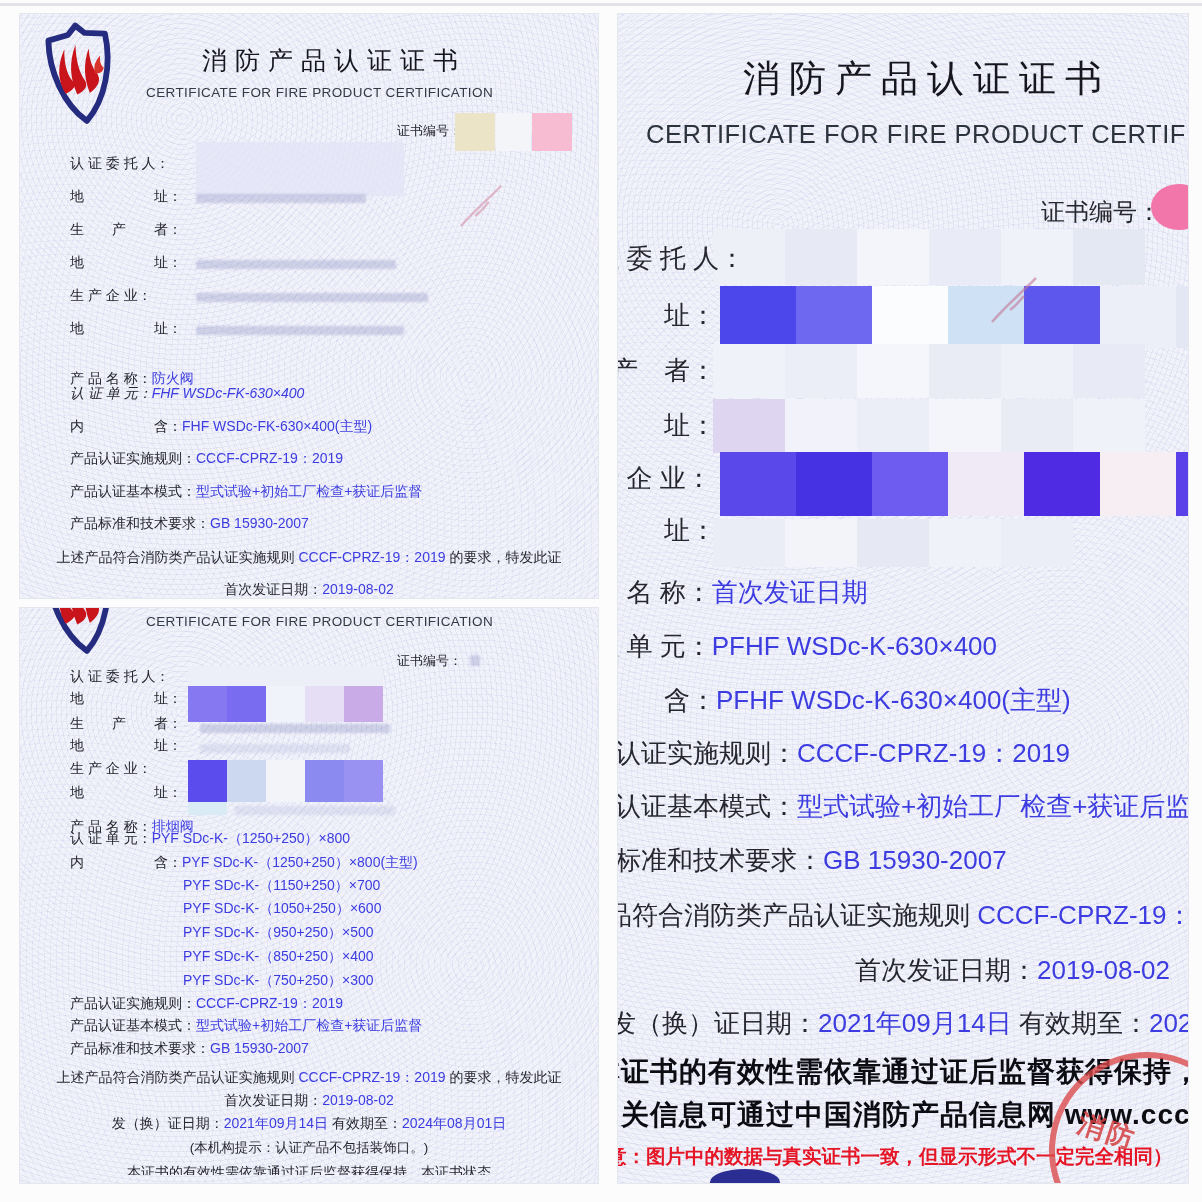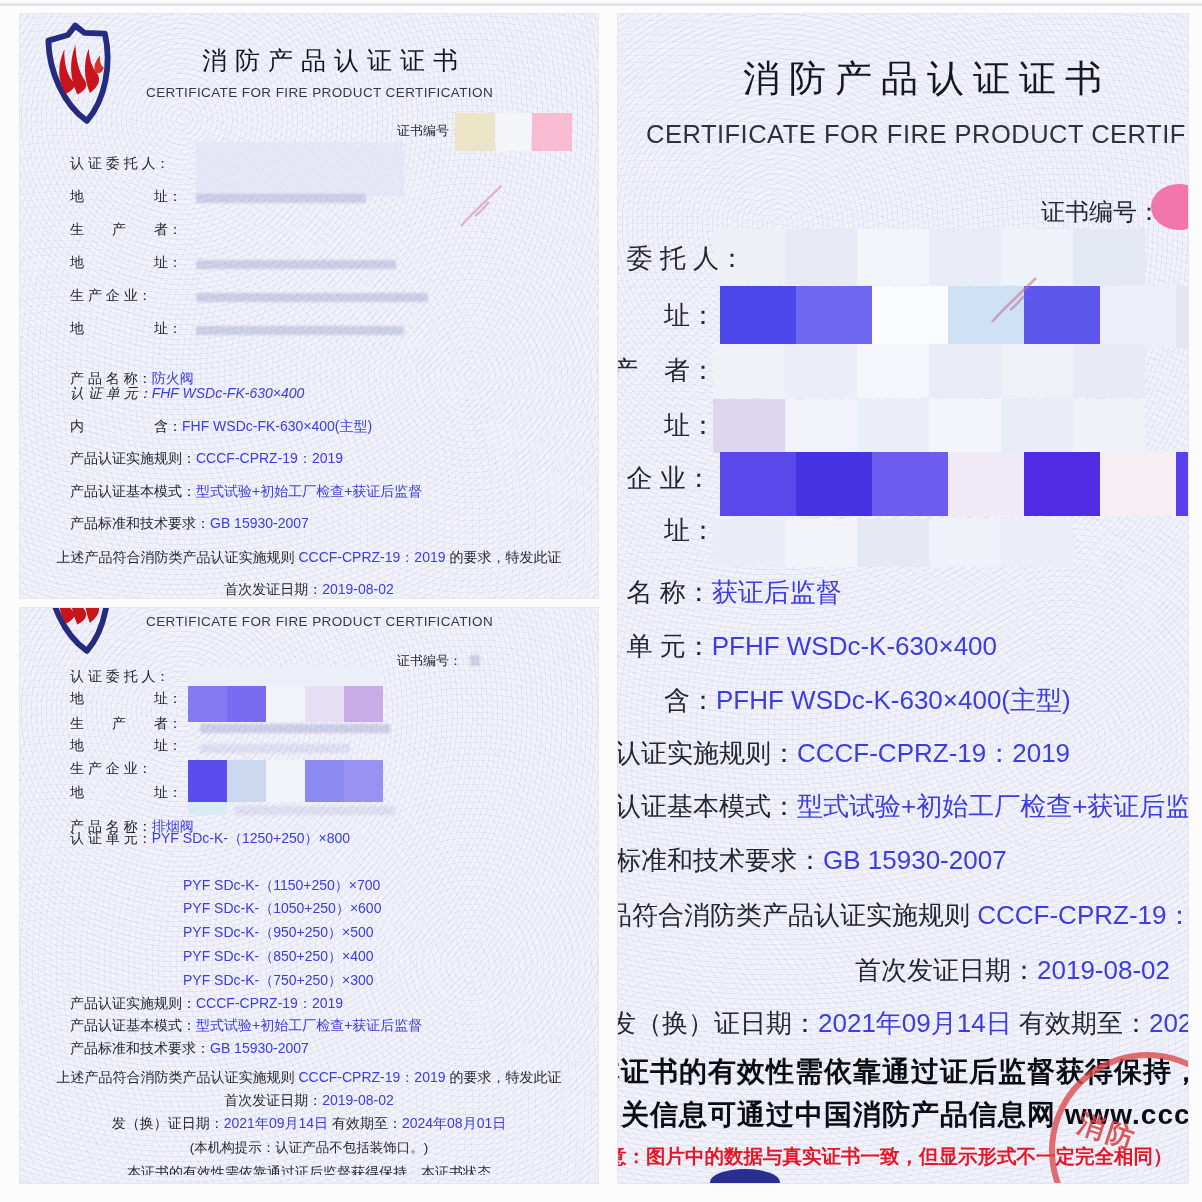--- a/index.html
+++ b/index.html
@@ -100,20 +100,21 @@
   <div class="ghost" style="left:450px;top:47px;width:10px;height:11px;"></div>
 
   <div class="row" style="left:50px;top:60px;"><span class="l">认 证 委 托 人：</span></div>
   <div class="row" style="left:50px;top:82px;"><span class="l">地　　　　　址：</span></div>
   <div class="row" style="left:50px;top:107px;"><span class="l">生　　产　　者：</span></div>
   <div class="row" style="left:50px;top:129px;"><span class="l">地　　　　　址：</span></div>
   <div class="row" style="left:50px;top:152px;"><span class="l">生  产  企  业：</span></div>
   <div class="row" style="left:50px;top:176px;"><span class="l">地　　　　　址：</span></div>
   <div class="row" style="left:50px;top:210px;"><span class="l">产  品  名  称：</span><span class="v">排烟阀</span></div>
   <div class="row" style="left:50px;top:222px;"><span class="l">认  证  单  元：</span><span class="v">PYF SDc-K-（1250+250）×800</span></div>
+  <div class="row" style="left:50px;top:246px;"><span class="l">内　　　　　含：</span><span class="v">PYF SDc-K-（1250+250）×800(主型)</span></div>
   <div class="row" style="left:163px;top:269px;"><span class="v">PYF SDc-K-（1150+250）×700</span></div>
   <div class="row" style="left:163px;top:292px;"><span class="v">PYF SDc-K-（1050+250）×600</span></div>
   <div class="row" style="left:163px;top:316px;"><span class="v">PYF SDc-K-（950+250）×500</span></div>
   <div class="row" style="left:163px;top:340px;"><span class="v">PYF SDc-K-（850+250）×400</span></div>
   <div class="row" style="left:163px;top:364px;"><span class="v">PYF SDc-K-（750+250）×300</span></div>
   <div class="row" style="left:50px;top:387px;"><span class="l">产品认证实施规则：</span><span class="v">CCCF-CPRZ-19：2019</span></div>
   <div class="row" style="left:50px;top:409px;"><span class="l">产品认证基本模式：</span><span class="v">型式试验+初始工厂检查+获证后监督</span></div>
   <div class="row" style="left:50px;top:432px;"><span class="l">产品标准和技术要求：</span><span class="v">GB 15930-2007</span></div>
 
   <div class="row center" style="top:461px;width:578px;"><span class="l">上述产品符合消防类产品认证实施规则 </span><span class="v">CCCF-CPRZ-19：2019</span><span class="l"> 的要求，特发此证</span></div>
@@ -198,21 +199,21 @@
       <span style="width:72px;height:48px;background:#f0f2f9;"></span>
       <span style="width:72px;height:48px;background:#ebeef6;"></span>
   </div>
 
   <div class="row" style="left:-58px;top:227px;"><span class="l">认 证 委 托 人：</span></div>
   <div class="row" style="left:-58px;top:284px;"><span class="l">地　　　址：</span></div>
   <div class="row" style="left:-58px;top:339px;"><span class="l">生　产　者：</span></div>
   <div class="row" style="left:-58px;top:394px;"><span class="l">地　　　址：</span></div>
   <div class="row" style="left:-58px;top:447px;"><span class="l">生 产 企 业：</span></div>
   <div class="row" style="left:-58px;top:499px;"><span class="l">地　　　址：</span></div>
-  <div class="row" style="left:-58px;top:561px;"><span class="l">产 品 名 称：</span><span class="v">获证后监督</span></div>
+  <div class="row" style="left:-58px;top:561px;"><span class="l">产 品 名 称：</span><span class="v">首次发证日期</span></div>
   <div class="row" style="left:-58px;top:615px;"><span class="l">认 证 单 元：</span><span class="v">PFHF WSDc-K-630×400</span></div>
   <div class="row" style="left:-58px;top:669px;"><span class="l">内　　　含：</span><span class="v">PFHF WSDc-K-630×400(主型)</span></div>
   <div class="row" style="left:-55px;top:722px;"><span class="l">产品认证实施规则：</span><span class="v">CCCF-CPRZ-19：2019</span></div>
   <div class="row" style="left:-55px;top:775px;"><span class="l">产品认证基本模式：</span><span class="v">型式试验+初始工厂检查+获证后监督</span></div>
   <div class="row" style="left:-55px;top:829px;"><span class="l">产品标准和技术要求：</span><span class="v">GB 15930-2007</span></div>
 
   <div class="row" style="left:-12px;top:884px;"><span class="l">品符合消防类产品认证实施规则 </span><span class="v">CCCF-CPRZ-19：2019</span></div>
   <div class="row" style="left:237px;top:939px;"><span class="l">首次发证日期：</span><span class="v">2019-08-02</span></div>
   <div class="row" style="left:-8px;top:992px;"><span class="l">发（换）证日期：</span><span class="v">2021年09月14日</span><span class="l"> 有效期至：</span><span class="v">2024年08月0</span></div>
   <div class="bk" style="left:-26px;top:1039px;">本证书的有效性需依靠通过证后监督获得保持，本证书</div>

